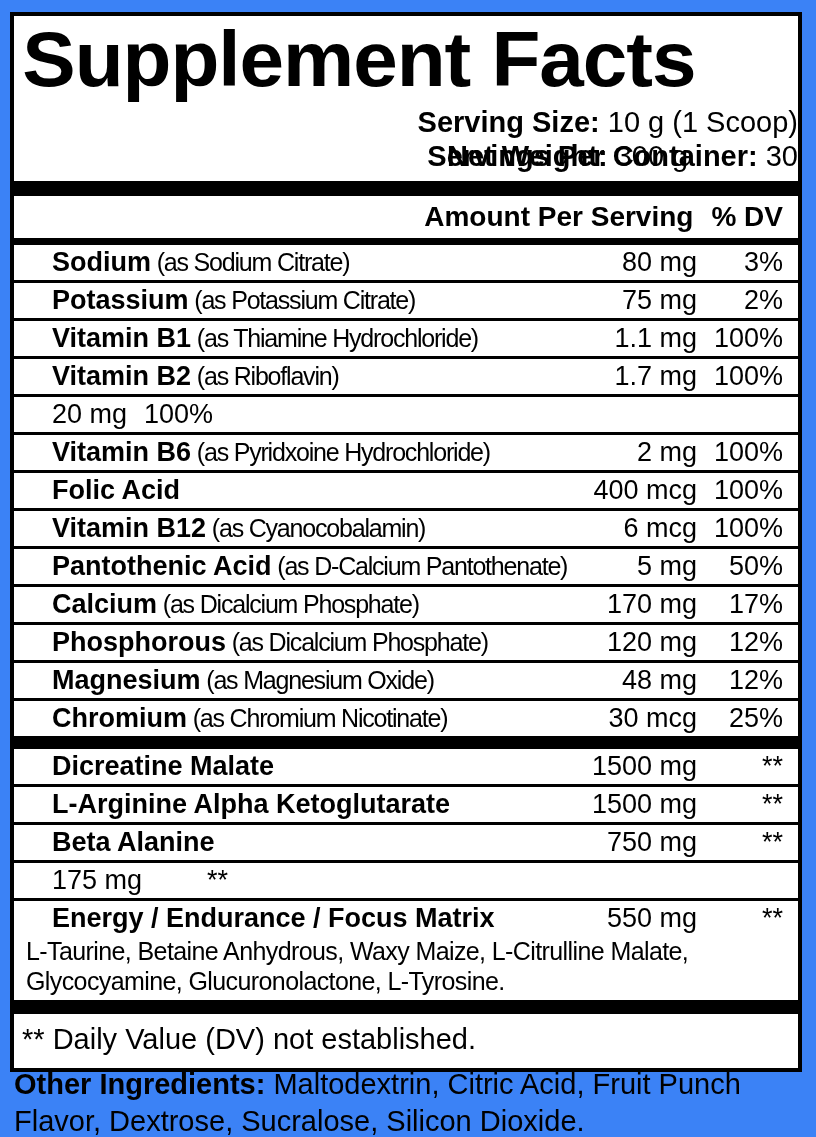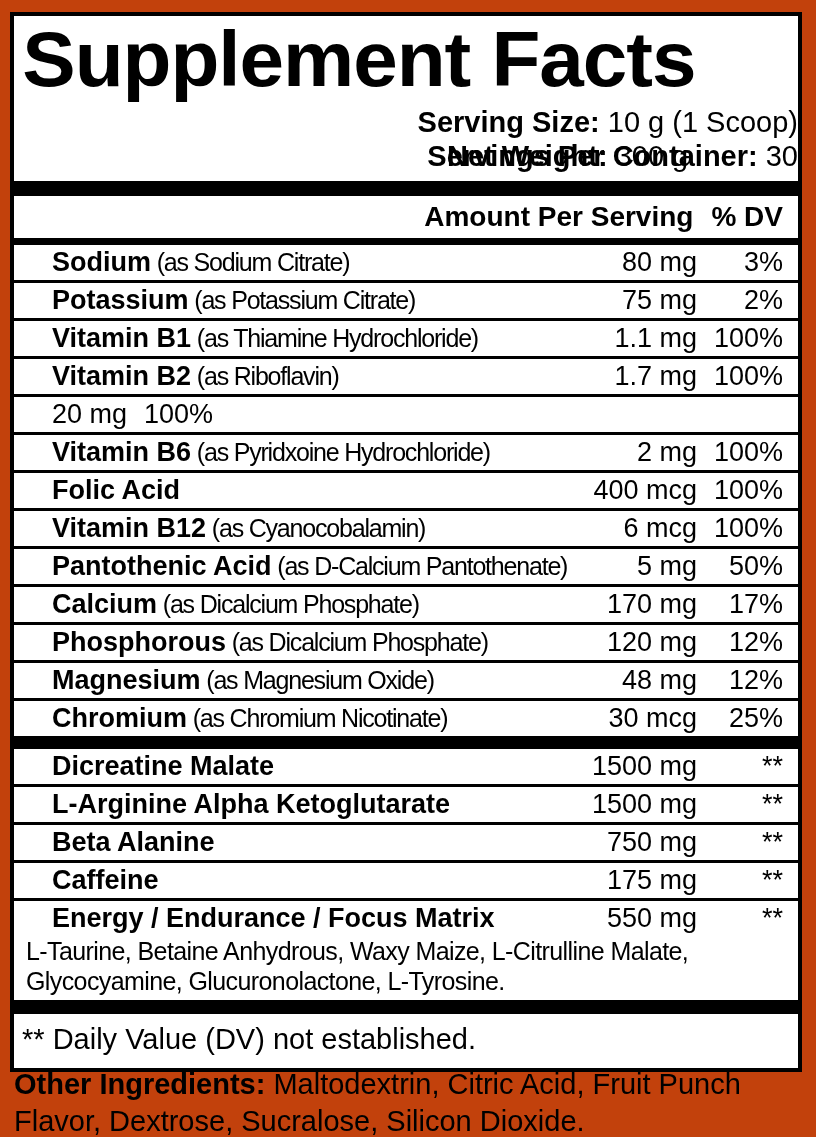--- a/index.html
+++ b/index.html
@@ -1,18 +1,18 @@
 <!DOCTYPE html>
 <html><head>
 <meta charset="utf-8">
 <style>
   * { margin:0; padding:0; box-sizing:border-box; }
   html,body { width:816px; height:1137px; background:#ffffff; color:#000000;
     font-family:"Liberation Sans", sans-serif; overflow:hidden; }
-  .page { position:relative; width:816px; height:1137px; background:#c2410c; }
+  .page { position:relative; width:816px; height:1137px; background:#3b82f6; }
 
   .panel {
     position:absolute; left:10px; top:12px; width:792px;
     border:4px solid #000; background:#fff; padding:0;
   }
 
   .title {
     font-size:77px; font-weight:700; line-height:1.08;
     letter-spacing:-1px; padding:2px 0 0 8px; white-space:nowrap;
     transform:scaleX(1.04); transform-origin:0 50%;
@@ -205,21 +205,20 @@
         </div>
         <div class="row">
           <div class="rowline">
             <span class="names"><span class="nm">Beta Alanine</span></span>
             <span class="amt">750 mg</span>
             <span class="dv">**</span>
           </div>
         </div>
         <div class="row">
           <div class="rowline">
-            <span class="names"><span class="nm">Caffeine</span></span>
             <span class="amt">175 mg</span>
             <span class="dv">**</span>
           </div>
         </div>
         <div class="row">
           <div class="rowline">
             <span class="names"><span class="nm">Energy / Endurance / Focus Matrix</span></span>
             <span class="amt">550 mg</span>
             <span class="dv">**</span>
           </div>

